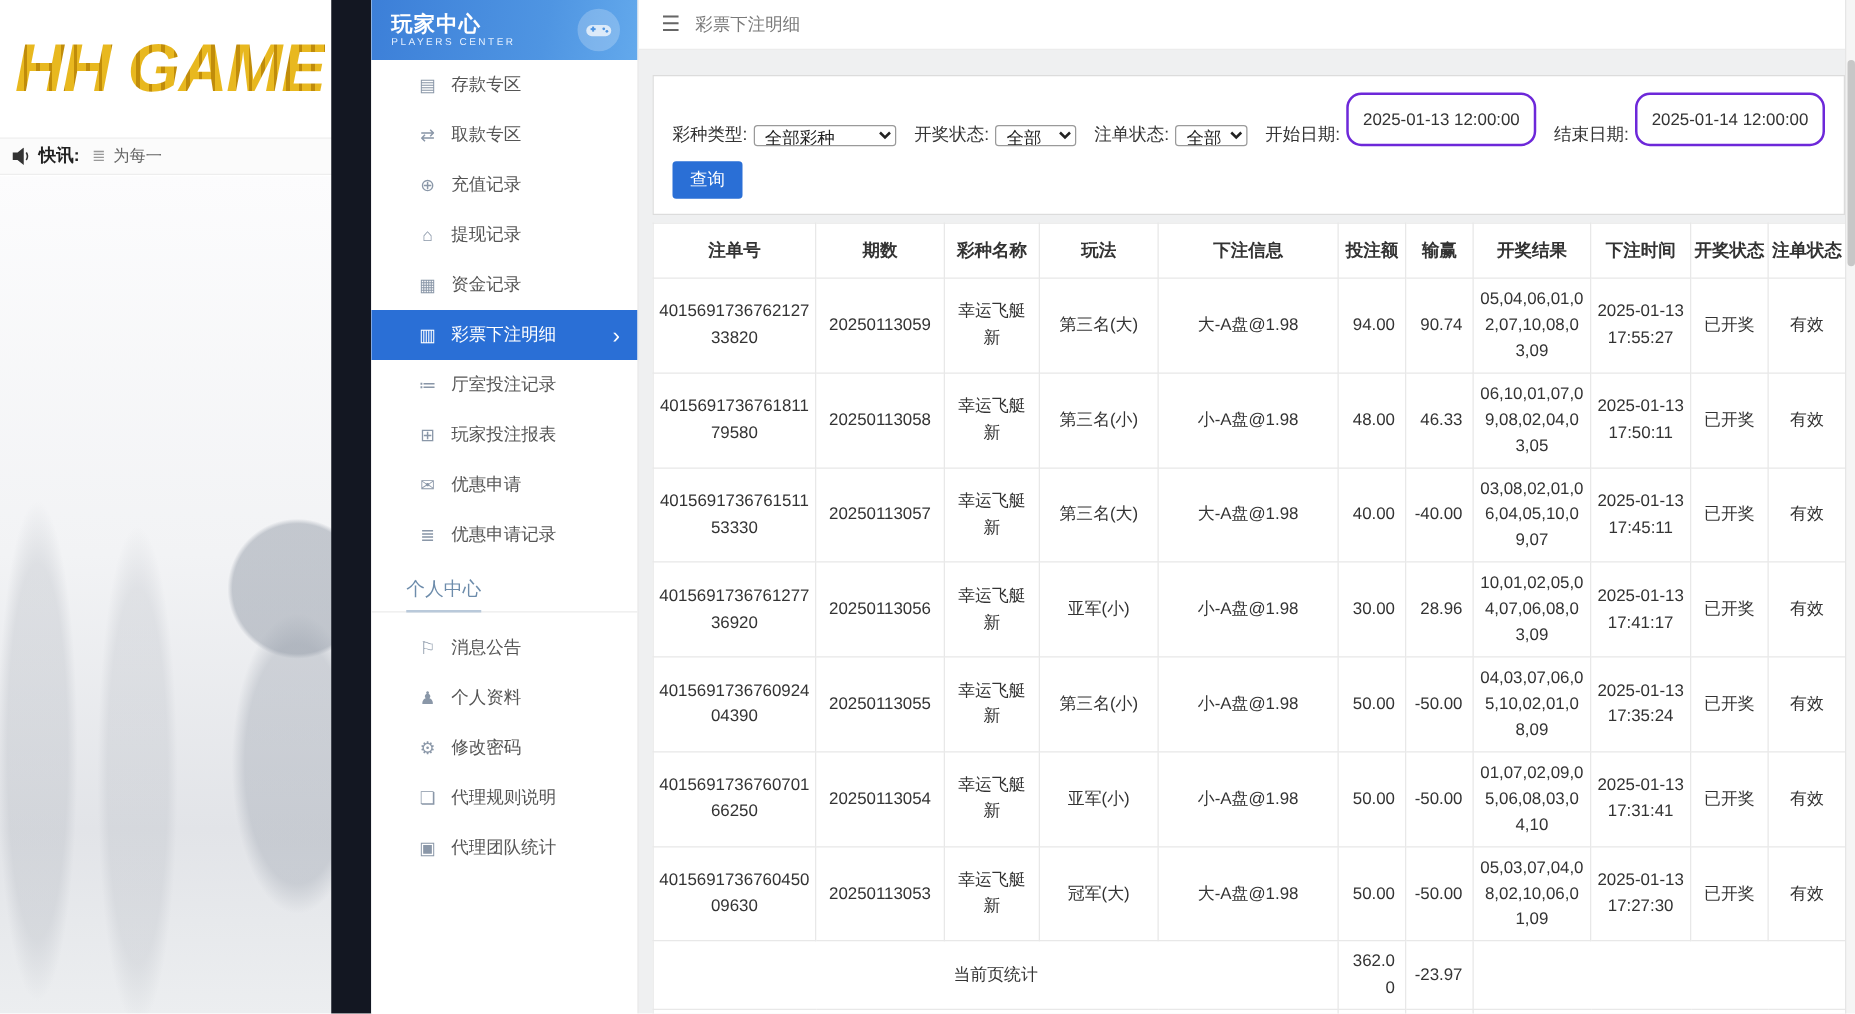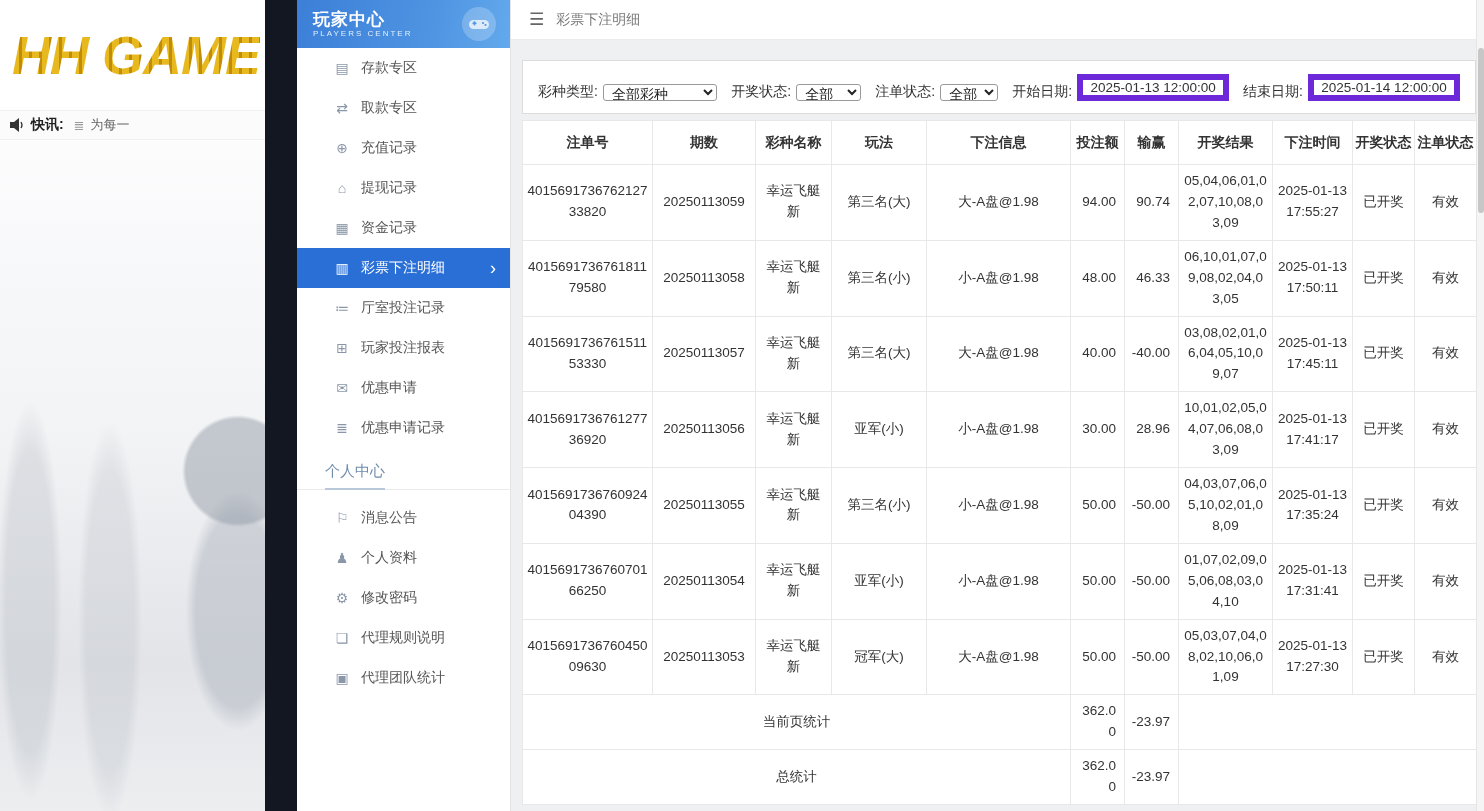--- a/index.html
+++ b/index.html
@@ -56,21 +56,21 @@
 
   .filter-card { margin:20px 0 0 11px; width:954px; background:#fff; border:1px solid #dcdcdc; padding:13px 15px 12px; }
   .filter-row { display:flex; align-items:flex-end; flex-wrap:nowrap; }
   .filter-row label { font-size:14px; color:#333; margin:0 5px 0 0; white-space:nowrap; }
   .filter-row .gap { width:14px; flex:0 0 14px; }
   .filter-row select { height:17px; font-size:14px; color:#222; border:1px solid #9a9a9a; border-radius:3px;
                        background:#fff; padding:0 4px; }
   select.sel-lottery { width:120px; }
   select.sel-draw { width:68px; }
   select.sel-order { width:58px; }
-  .date-input { width:152px; height:27px; border:6px solid #6d28d9; border-radius:0; font-size:13.5px; color:#333;
+  .date-input { width:152px; height:43px; border:2px solid #6d28d9; border-radius:12px; font-size:13.5px; color:#333;
                 text-align:center; font-family:"Liberation Sans","DejaVu Sans",sans-serif; }
   .filter-row2 { margin-top:12px; }
   .btn-search { background:#2a6fd6; color:#fff; border:none; border-radius:3px; font-size:14px;
                 padding:6px 14px; cursor:pointer; }
 
   .table-wrap { margin:6px 0 0 11px; width:954px; }
   table.bets { border-collapse:collapse; table-layout:fixed; width:954px; background:#fff; }
   table.bets th, table.bets td { border:1px solid #e8e8e8; font-size:13.5px; color:#333; text-align:center;
                                  vertical-align:middle; padding:6px 4px; word-break:break-all; line-height:1.55; }
   table.bets th { font-weight:bold; font-size:14px; height:44px; background:#fff; padding:6px 2px; }
@@ -202,20 +202,23 @@
         <select class="sel-draw"><option>全部</option></select>
         <span class="gap"></span>
         <label>注单状态:</label>
         <select class="sel-order"><option>全部</option></select>
         <span class="gap"></span>
         <label>开始日期:</label>
         <input class="date-input" value="2025-01-13 12:00:00" style="">
         <span class="gap"></span>
         <label>结束日期:</label>
         <input class="date-input" value="2025-01-14 12:00:00" style="">
+      </div>
+      <div class="filter-row2">
+        <button class="btn-search">查询</button>
       </div>
     </div>
 
     <div class="table-wrap">
       <table class="bets">
         <colgroup>
           <col style="width:130px">
             <col style="width:103px">
             <col style="width:76px">
             <col style="width:95px">

